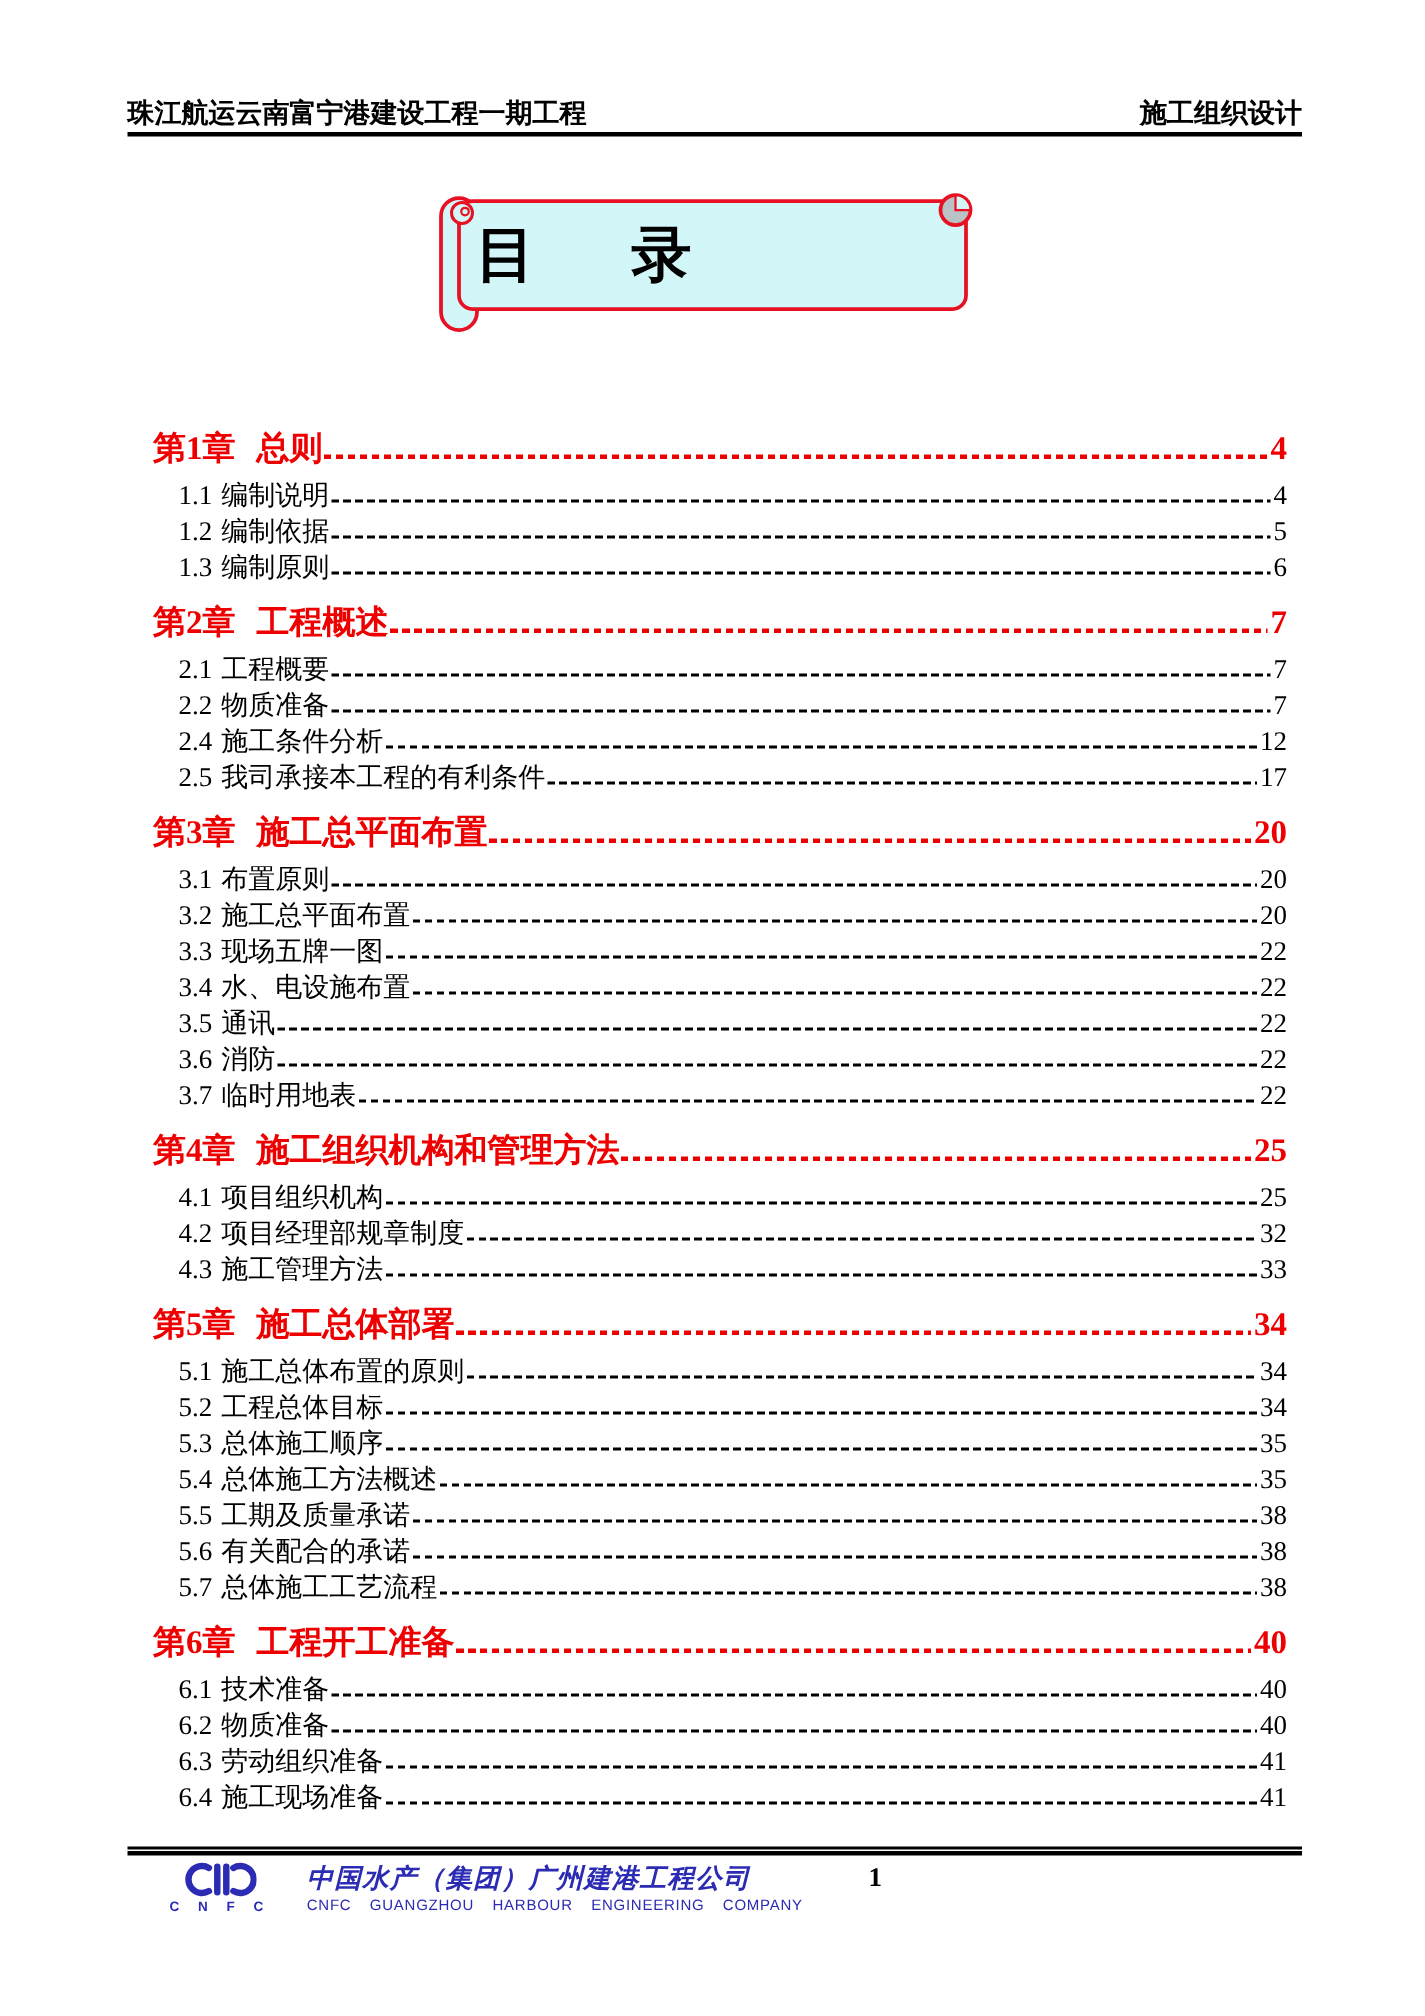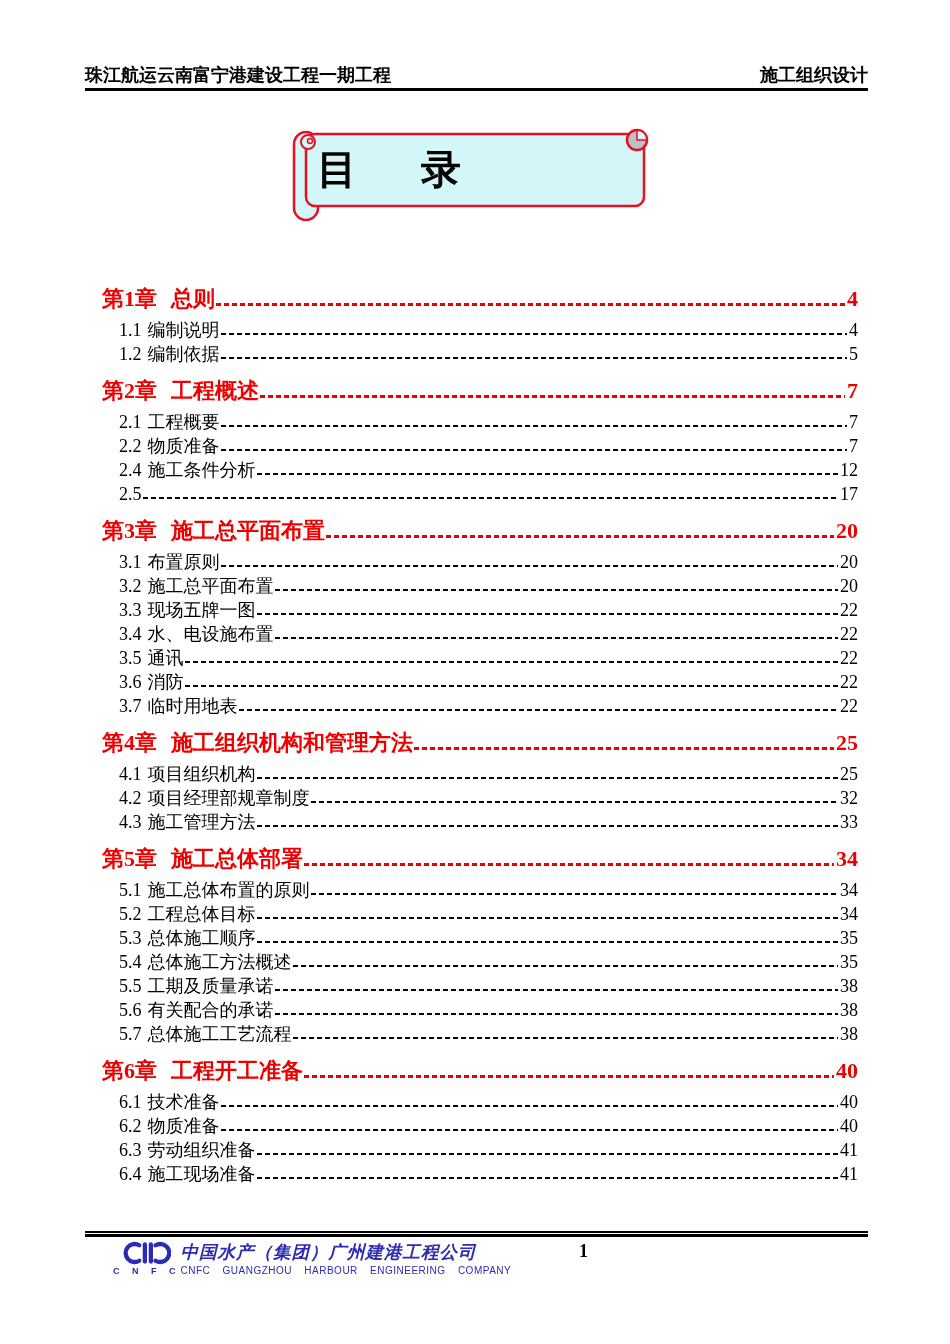--- a/index.html
+++ b/index.html
@@ -47,21 +47,21 @@
   .pagenum{white-space:nowrap;}
   
   .footer-rule{
     position:absolute; left:85px; right:82px; top:1231px;
     height:1px; border-top:2px solid #000; border-bottom:3px solid #000;
   }
   .footer{
     position:absolute; left:113px; top:1241px; display:flex; align-items:flex-start;
     color:#2b2bb4; font-family:"Liberation Sans","DejaVu Sans",sans-serif;
   }
-  .logo-block{display:flex; flex-direction:column; align-items:center; margin-right:0;}
+  .logo-block{display:flex; flex-direction:column; align-items:center; margin-right:24px;}
   .logo-letters{font-size:9px; font-weight:bold; letter-spacing:5px; margin-top:1px;}
   .company-block{display:flex; flex-direction:column;}
   .company-cn{font-size:17.5px; font-weight:bold; letter-spacing:1px; line-height:22px;font-style:italic;}
   .company-en{font-size:10px; font-weight:normal; word-spacing:9px; letter-spacing:0.5px; margin-top:2px;}
   .page-number{
     position:absolute; left:579px; top:1241px; font-weight:bold; font-size:18px; color:#000;
   }
 </style>
 </head>
 <body>
@@ -98,20 +98,26 @@
         <span class="title">编制说明</span>
         <span class="leader"></span>
         <span class="pagenum">4</span>
       </div>
       <div class="toc-row sub-row">
         <span class="num">1.2</span>
         <span class="title">编制依据</span>
         <span class="leader"></span>
         <span class="pagenum">5</span>
       </div>
+      <div class="toc-row sub-row">
+        <span class="num">1.3</span>
+        <span class="title">编制原则</span>
+        <span class="leader"></span>
+        <span class="pagenum">6</span>
+      </div>
       <div class="toc-row chapter-row">
         <span class="num">第2章</span>
         <span class="title">工程概述</span>
         <span class="leader"></span>
         <span class="pagenum">7</span>
       </div>
       <div class="toc-row sub-row">
         <span class="num">2.1</span>
         <span class="title">工程概要</span>
         <span class="leader"></span>
@@ -124,20 +130,21 @@
         <span class="pagenum">7</span>
       </div>
       <div class="toc-row sub-row">
         <span class="num">2.4</span>
         <span class="title">施工条件分析</span>
         <span class="leader"></span>
         <span class="pagenum">12</span>
       </div>
       <div class="toc-row sub-row">
         <span class="num">2.5</span>
+        <span class="title">我司承接本工程的有利条件</span>
         <span class="leader"></span>
         <span class="pagenum">17</span>
       </div>
       <div class="toc-row chapter-row">
         <span class="num">第3章</span>
         <span class="title">施工总平面布置</span>
         <span class="leader"></span>
         <span class="pagenum">20</span>
       </div>
       <div class="toc-row sub-row">

